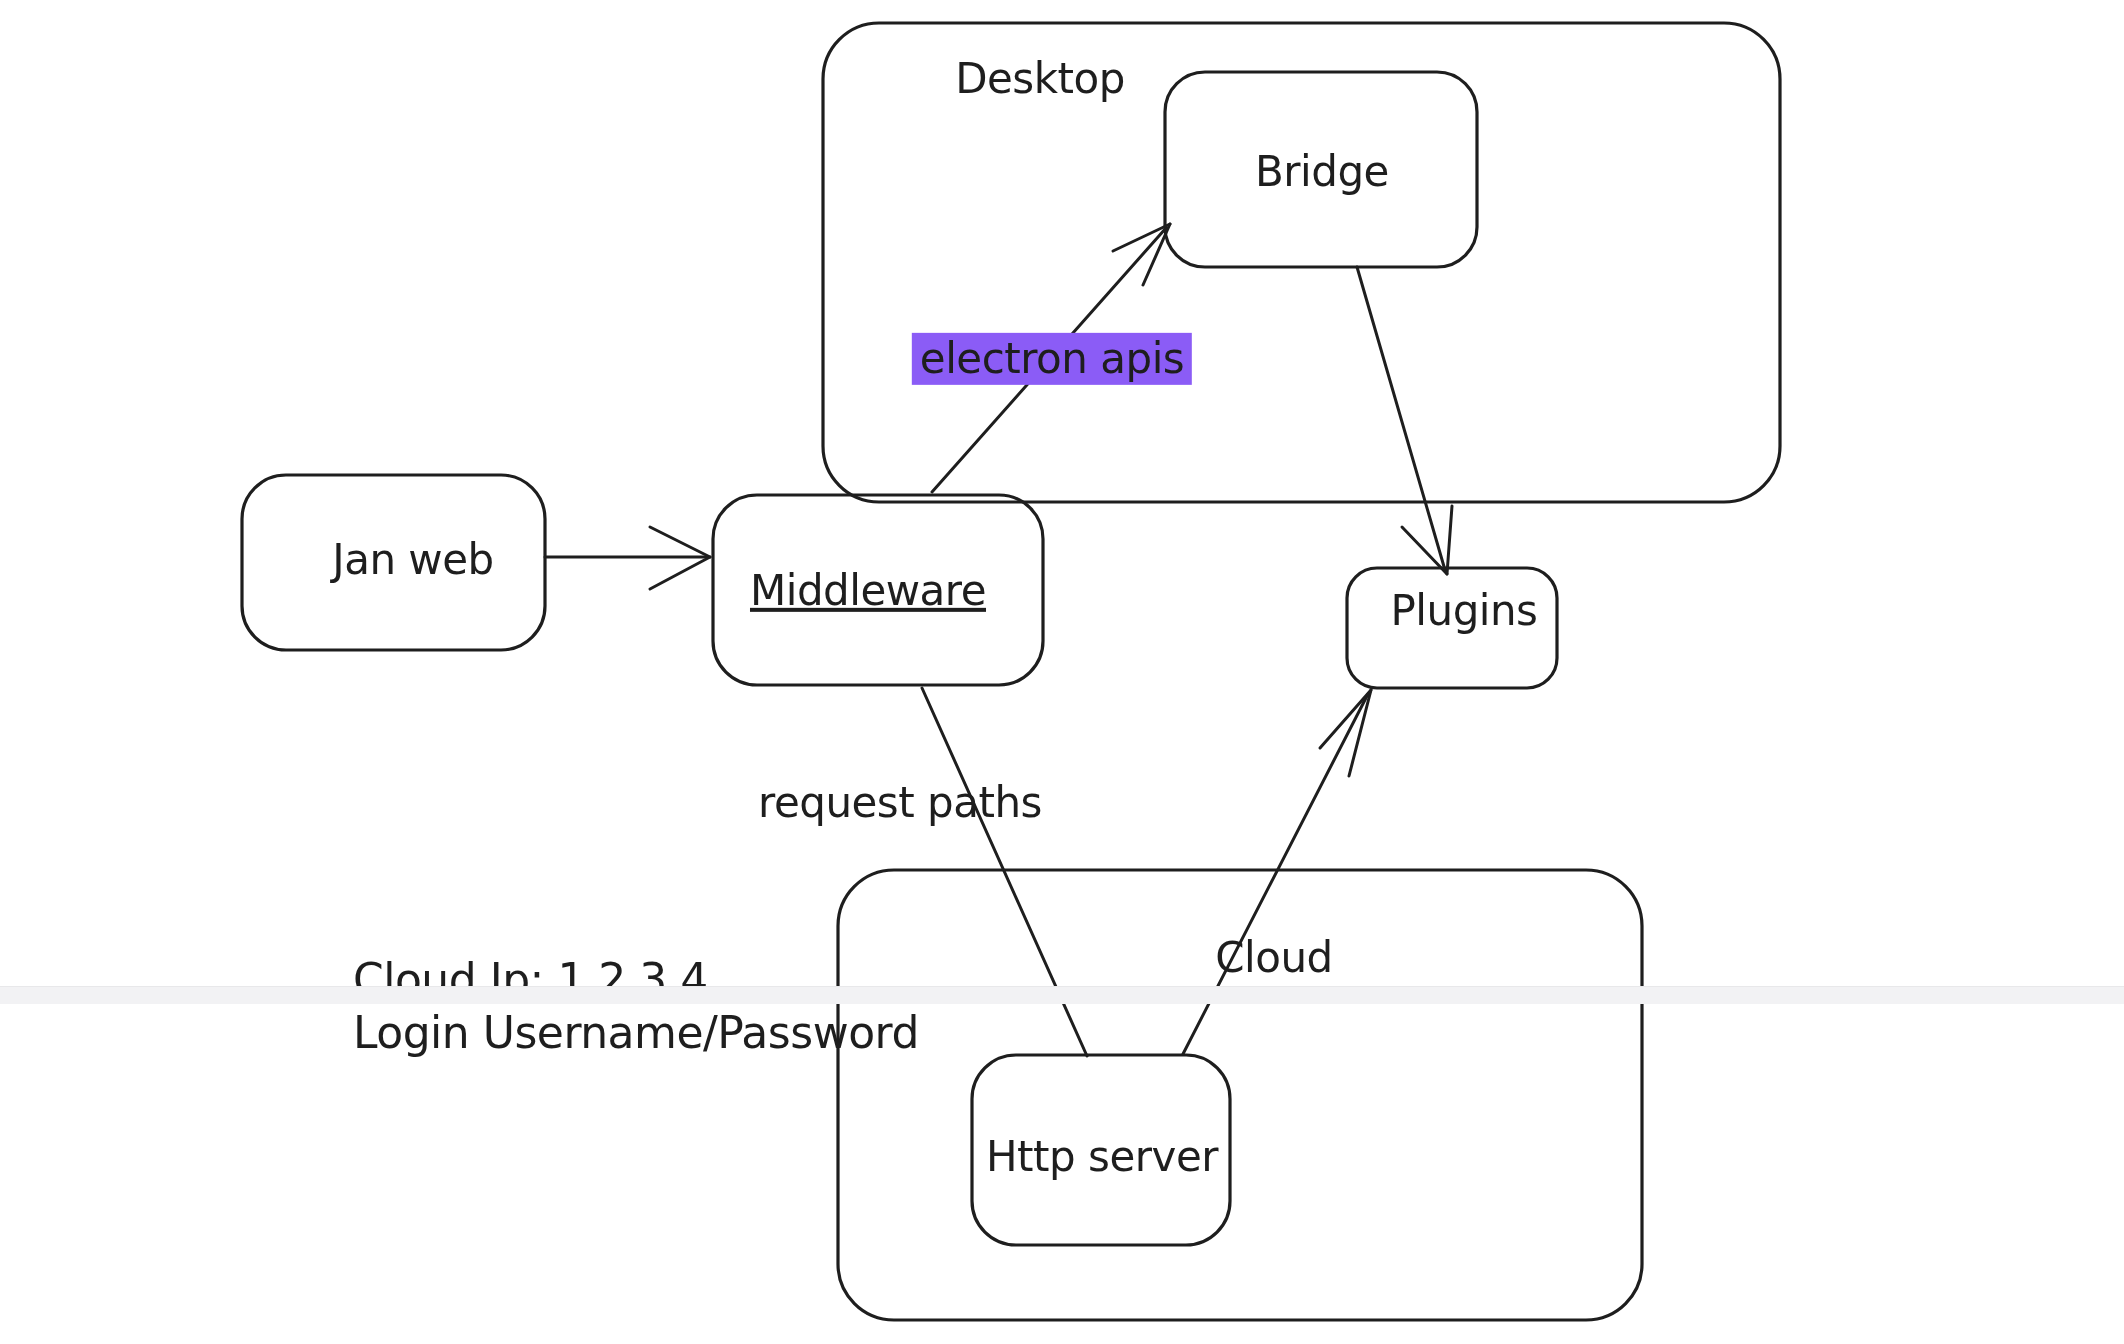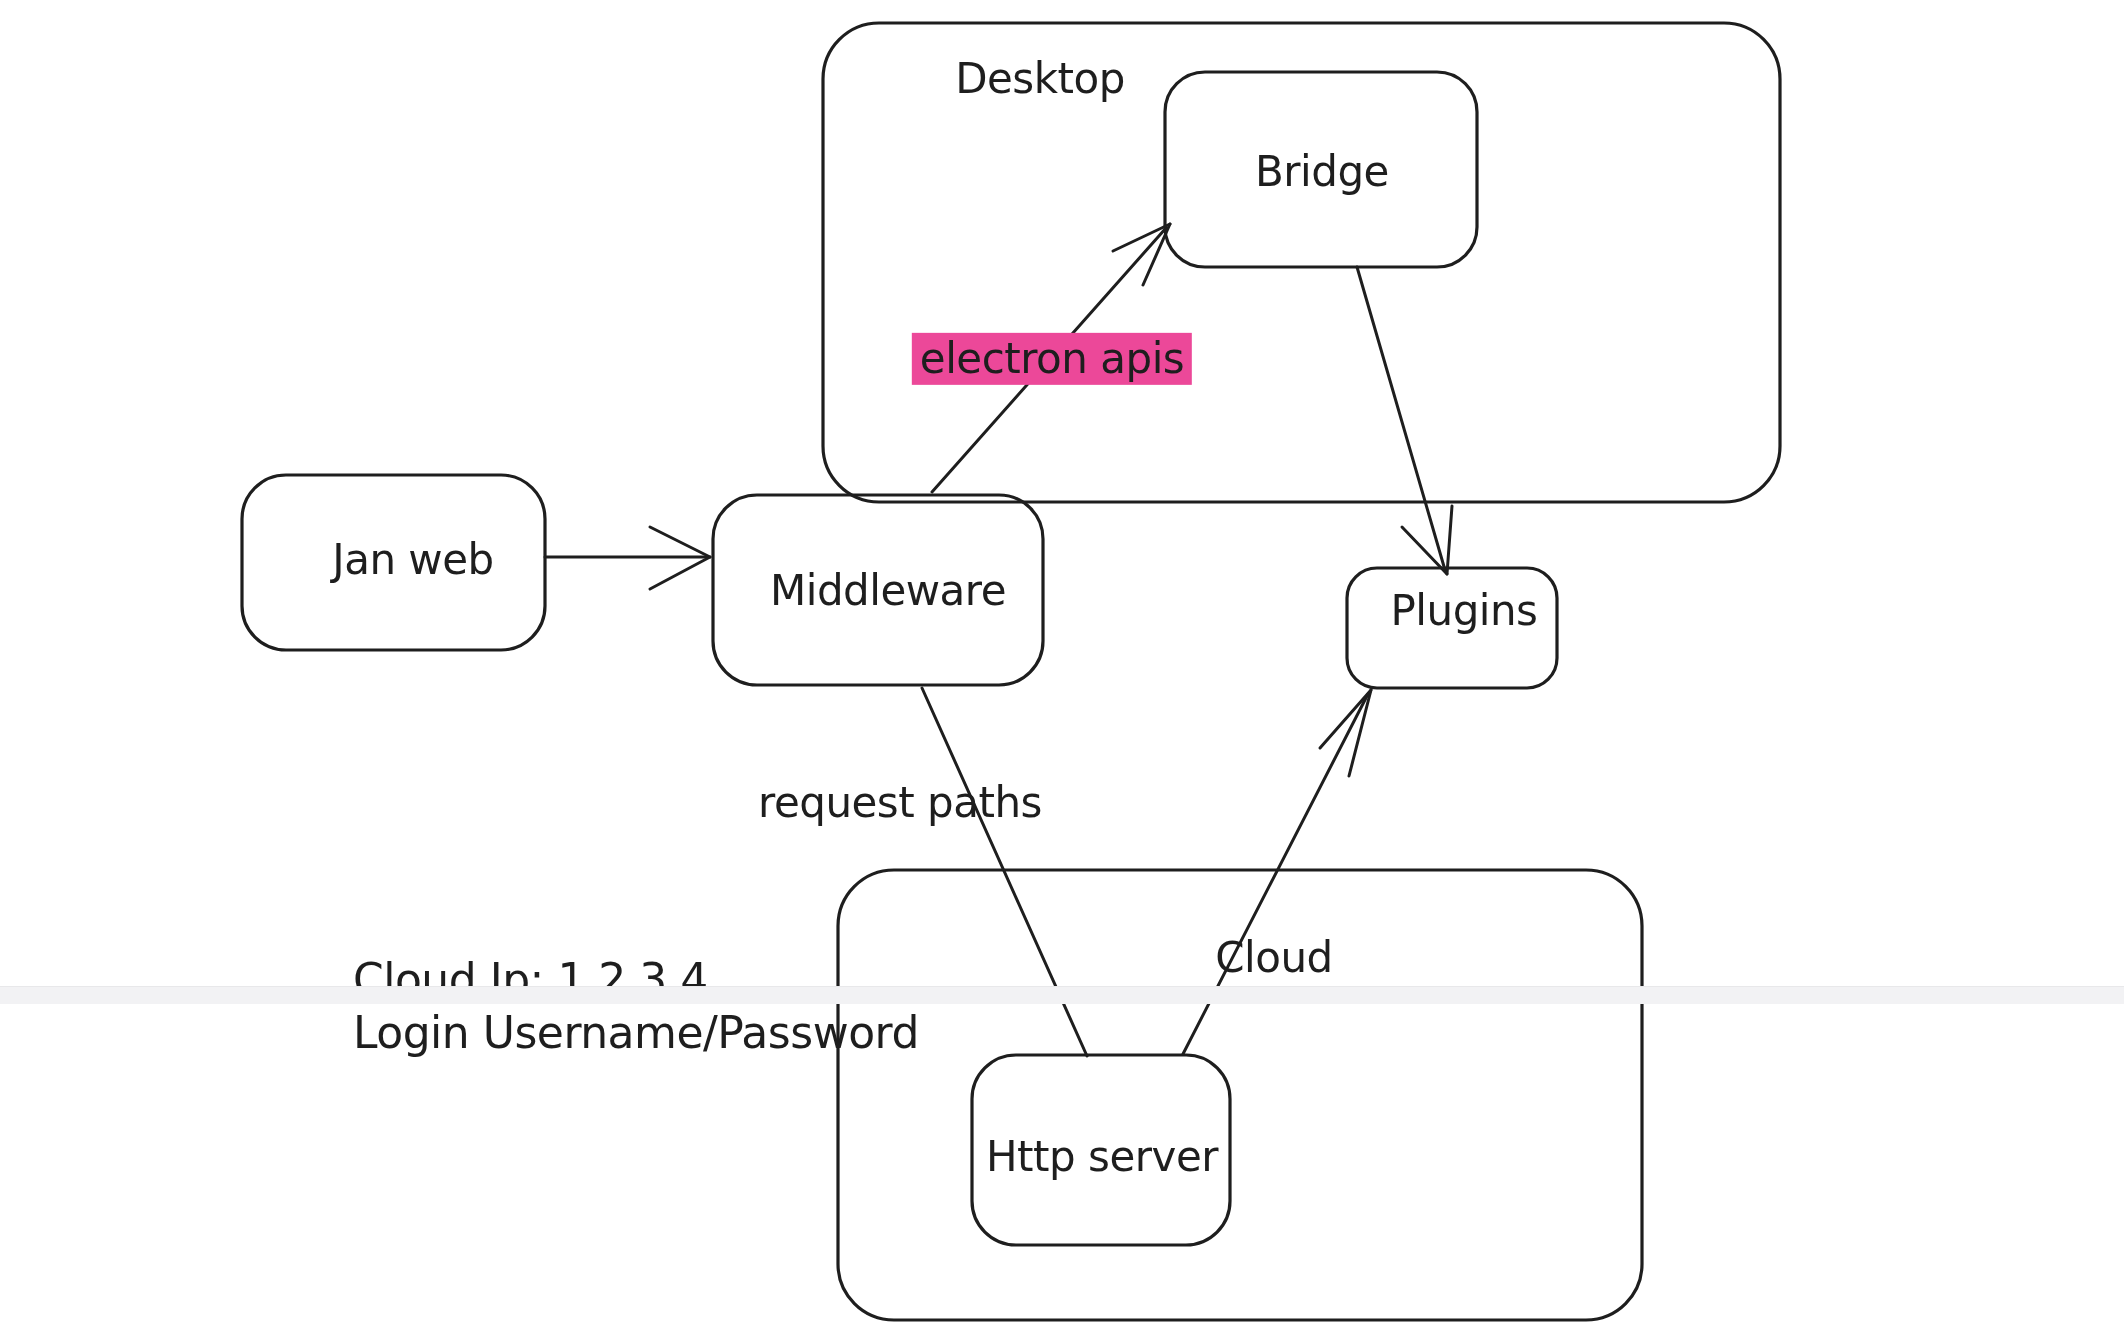--- a/index.html
+++ b/index.html
@@ -37,21 +37,21 @@
   .lbl {
     position: absolute;
     transform: translate(-50%, -50%);
     font-size: 42px;
     letter-spacing: -0.5px;
     color: #1e1e1e;
     white-space: nowrap;
     line-height: 1.15;
   }
   .lbl.knockout {
-    background: #ec4899;
+    background: #8b5cf6;
     padding: 2px 8px;
   }
   .note {
     position: absolute;
     font-size: 44px;
     letter-spacing: -0.5px;
     color: #1e1e1e;
     white-space: nowrap;
     line-height: 1.2;
   }
@@ -107,21 +107,21 @@
       <path d="M1183,1054 L1368,694"></path>
       <path d="M1371,690 L1320,748"></path>
       <path d="M1371,690 L1349,776"></path>
     </g>
   </svg>
 
   <div class="lbl" style="left:1040px; top:79px;">Desktop</div>
   <div class="lbl" style="left:1274px; top:958px;">Cloud</div>
 
   <div class="lbl" style="left:413px; top:560px;">Jan web</div>
-  <div class="lbl" style="left:888px; top:591px;">Middleware</div>
+  <div class="lbl" style="left:868px; top:591px;text-decoration:underline;">Middleware</div>
   <div class="lbl" style="left:1322px; top:172px;">Bridge</div>
   <div class="lbl" style="left:1452px; top:611px;margin-left:12px;">Plugins</div>
   <div class="lbl" style="left:1102px; top:1157px;">Http server</div>
 
   <div class="lbl knockout" style="left:1052px; top:359px;">electron apis</div>
   <div class="lbl" style="left:900px; top:803px;">request paths</div>
 
   <div class="note" style="left:353px; top:954px;">Cloud Ip: 1.2.3.4</div>
   <div class="note" style="left:353px; top:1007px;">Login Username/Password</div>
 

